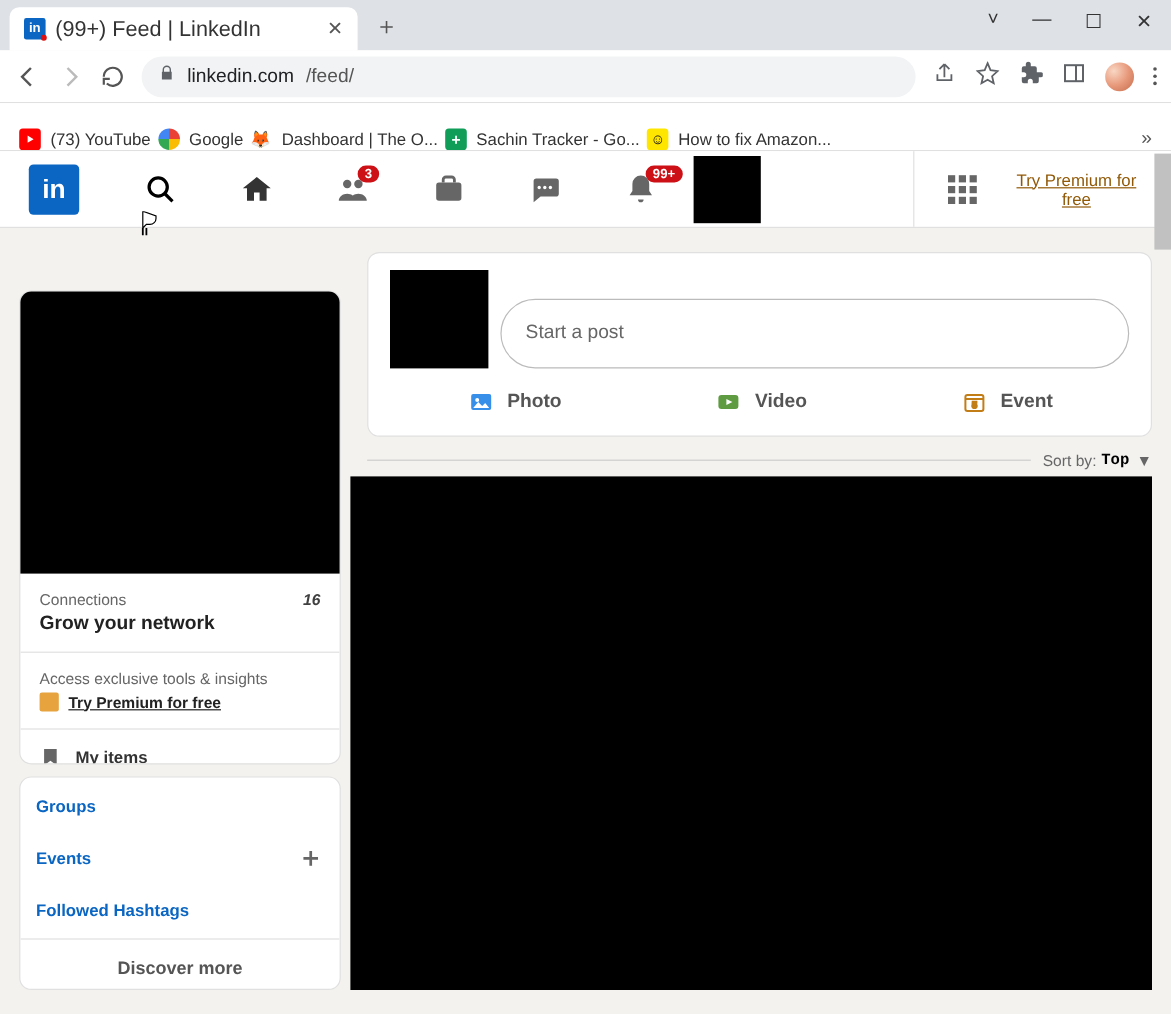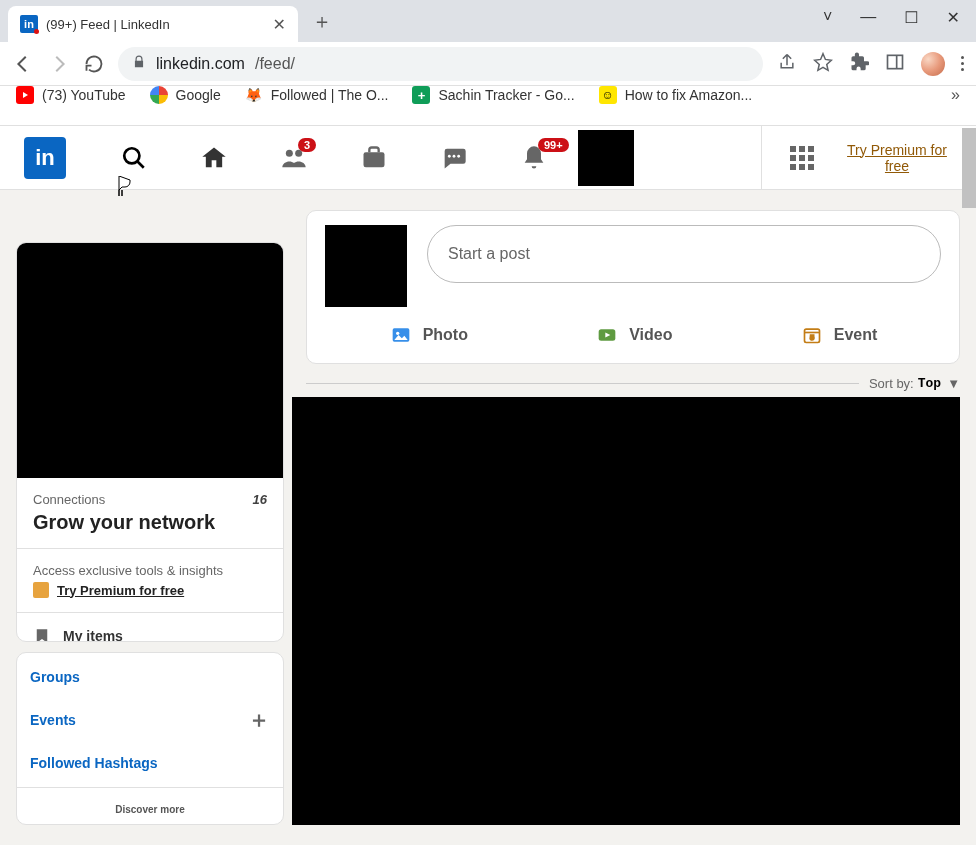--- a/index.html
+++ b/index.html
@@ -7,37 +7,37 @@
 
 
 .window-controls { position: absolute; top: 0; right: 0; display: flex; gap: 28px; padding: 8px 16px; z-index: 100; }
 .window-controls span { font-size: 16px; color: #333; cursor: pointer; }
 
 
 .tab-bar { display: flex; align-items: center; background: #dee1e6; height: 42px; padding-left: 8px; }
 .tab { display: flex; align-items: center; background: #fff; border-radius: 8px 8px 0 0; padding: 0 12px; height: 36px; margin-top: 6px; width: 290px; gap: 8px; }
 .tab-favicon { width: 18px; height: 18px; background: #0a66c2; border-radius: 2px; display: flex; align-items: center; justify-content: center; color: #fff; font-weight: bold; font-size: 11px; position: relative; }
 .tab-favicon::after { content:""; position:absolute; bottom:-1px; right:-1px; width:5px; height:5px; background:#d11; border-radius:50%; }
-.tab-title { font-size: 13px; color: #333; flex: 1; white-space: nowrap; overflow: hidden; }
+.tab-title { font-size: 18px; color: #333; flex: 1; white-space: nowrap; overflow: hidden; }
 .tab-close { font-size: 16px; color: #555; cursor: pointer; }
 .new-tab { font-size: 20px; color: #555; margin-left: 14px; cursor: pointer; }
 
 
 .toolbar { display: flex; align-items: center; background: #fff; height: 44px; padding: 0 12px; gap: 14px; border-bottom: 1px solid #e0e0e0; }
 .nav-icon { color: #555; cursor: pointer; display:flex; align-items:center; }
 .nav-icon.disabled { color: #bbb; }
 .address { flex: 1; display: flex; align-items: center; background: #f1f3f4; border-radius: 20px; height: 34px; padding: 0 14px; gap: 10px; font-size: 16px; color: #555; }
 .address .url-main { color: #202124; }
 .toolbar-right { display: flex; align-items: center; gap: 16px; }
 .toolbar-right .avatar { width:24px; height:24px; border-radius:50%; background: radial-gradient(circle at 30% 30%, #f9d7c4, #e89a7c, #c46b4a); }
 .menu-dots { display:flex; flex-direction:column; gap:3px; }
 .menu-dots span { width:3px; height:3px; background:#555; border-radius:50%; }
 
 
-.bookmarks { display: flex; align-items: flex-start; background: #fff; height: 40px; padding: 0 16px; gap: 24px; font-size: 14px; color: #333; border-bottom: 1px solid #e0e0e0; }
+.bookmarks { display: flex; align-items: flex-end; background: #fff; height: 40px; padding: 0 16px; gap: 6px; font-size: 14px; color: #333; border-bottom: 1px solid #e0e0e0; }
 .bookmark { display: flex; align-items: center; gap: 8px; cursor: pointer; white-space: nowrap; }
 .bm-icon { width: 18px; height: 18px; border-radius: 3px; flex-shrink:0; }
 .bm-more { margin-left:auto; font-size:16px; color:#555; }
 
 
 .ln-nav { display: flex; align-items: center; background: #fff; height: 64px; padding: 0 24px; border-bottom: 1px solid #e0e0e0; }
 .ln-logo { width: 42px; height: 42px; background: #0a66c2; border-radius: 4px; display: flex; align-items: center; justify-content: center; color: #fff; font-weight: bold; font-size: 22px; margin-right: 28px; }
 .ln-navitem { width: 80px; display: flex; justify-content: center; align-items: center; position: relative; cursor:pointer; }
 .ln-navitem svg, .ln-navitem .icon-shape { color: #666; }
 .ln-badge { position: absolute; top: -6px; left: 44px; background: #cc1016; color: #fff; border-radius: 10px; font-size: 11px; font-weight: bold; padding: 1px 6px; }
@@ -50,34 +50,34 @@
 
 
 .content { background: #f3f2ef; display: flex; padding: 20px 16px; gap: 22px; height: calc(845px - 42px - 44px - 40px - 64px); overflow: hidden; }
 
 
 .sidebar { width: 268px; display: flex; flex-direction: column; gap: 10px; margin-top: 32px; }
 .card { background: #fff; border: 1px solid #e0e0e0; border-radius: 10px; overflow: hidden; }
 .profile-black { width: 280px; height: 236px; background: #000; border-radius: 0; margin: -1px -6px 0 -1px; }
 .conn-row { padding: 14px 16px 4px; display: flex; justify-content: space-between; font-size: 13px; color: #666; }
 .conn-count { color: #404040; font-weight: 600; font-style: italic; }
-.grow { padding: 0 16px 14px; font-size: 20px; font-weight: 600; color: #222; }
+.grow { padding: 0 16px 14px; font-size: 16px; font-weight: 600; color: #222; }
 .divider { border-top: 1px solid #e0e0e0; }
 .premium-box { padding: 14px 16px; font-size: 13px; color: #666; }
 .premium-box .prem { display: flex; align-items: center; gap: 8px; margin-top: 4px; color: #222; font-weight: 600; text-decoration: underline; }
 .gold-sq { width: 16px; height: 16px; background: #e7a33e; border-radius: 2px; transform: rotate(0deg); }
 .myitems { padding: 14px 16px; display: flex; align-items: center; gap: 12px; font-size: 14px; font-weight: 600; color: #333; }
 .sidebar-links { padding: 6px 0; }
 .sidebar-link { padding: 10px 13px; display: flex; justify-content: space-between; align-items: center; color: #0a66c2; font-size: 14px; font-weight: 600; cursor: pointer; }
-.discover { padding: 16px; text-align: center; font-size: 10px; color: #555; font-weight: 600; border-top: 1px solid #e0e0e0; }
+.discover { padding: 16px; text-align: center; font-size: 15px; color: #555; font-weight: 600; border-top: 1px solid #e0e0e0; }
 
 
 .main { flex: 1; display: flex; flex-direction: column; }
 .post-card { background: #fff; border: 1px solid #e0e0e0; border-radius: 10px; padding: 14px 18px 10px; }
-.post-top { display: flex; gap: 20px; align-items: flex-start; }
+.post-top { display: flex; gap: 10px; align-items: flex-end; }
 .post-avatar { width: 82px; height: 82px; background: #000; }
 .post-input { flex: 1; border: 1px solid #bbb; border-radius: 30px; height: 58px; display: flex; align-items: center; padding: 0 20px; font-size: 16px; color: #666; cursor: pointer; }
 .post-actions { display: flex; justify-content: space-around; margin-top: 10px; }
 .post-action { display: flex; align-items: center; gap: 10px; color: #555; font-size: 16px; font-weight: 600; cursor: pointer; padding: 8px 6px; }
 .pa-icon { width: 24px; height: 20px; }
 .sort-row { display: flex; align-items: center; margin: 12px 0 6px; font-size: 13px; color: #666; }
 .sort-line { flex: 1; border-top: 1px solid #ccc; margin-right: 10px; }
 .sort-val { color: #000; font-weight: 600; margin-left: 4px; font-family: Liberation Mono, monospace; }
 .feed-black { background: #000; height: 440px; border-radius: 0; margin-left:-14px; }
 
@@ -166,21 +166,21 @@
         <div style="width:0;height:0;border-left:5px solid #fff;border-top:3px solid transparent;border-bottom:3px solid transparent;"></div>
       </div>
     <span>(73) YouTube</span>
   </div>
   <div class="bookmark">
     <div class="bm-icon" style="background:conic-gradient(#ea4335 0 90deg,#fbbc05 90deg 180deg,#34a853 180deg 270deg,#4285f4 270deg 360deg);border-radius:50%;"></div>
     <span>Google</span>
   </div>
   <div class="bookmark">
     <div class="bm-icon" style="background:#fff;display:flex;align-items:center;justify-content:center;">🦊</div>
-    <span>Followed | The O...</span>
+    <span>Dashboard | The O...</span>
   </div>
   <div class="bookmark">
     <div class="bm-icon" style="background:#0f9d58;display:flex;align-items:center;justify-content:center;color:#fff;font-size:13px;font-weight:bold;">+</div>
     <span>Sachin Tracker - Go...</span>
   </div>
   <div class="bookmark">
     <div class="bm-icon" style="background:#ffe600;display:flex;align-items:center;justify-content:center;color:#000;font-size:12px;">☺</div>
     <span>How to fix Amazon...</span>
   </div>
   <span class="bm-more">»</span>

